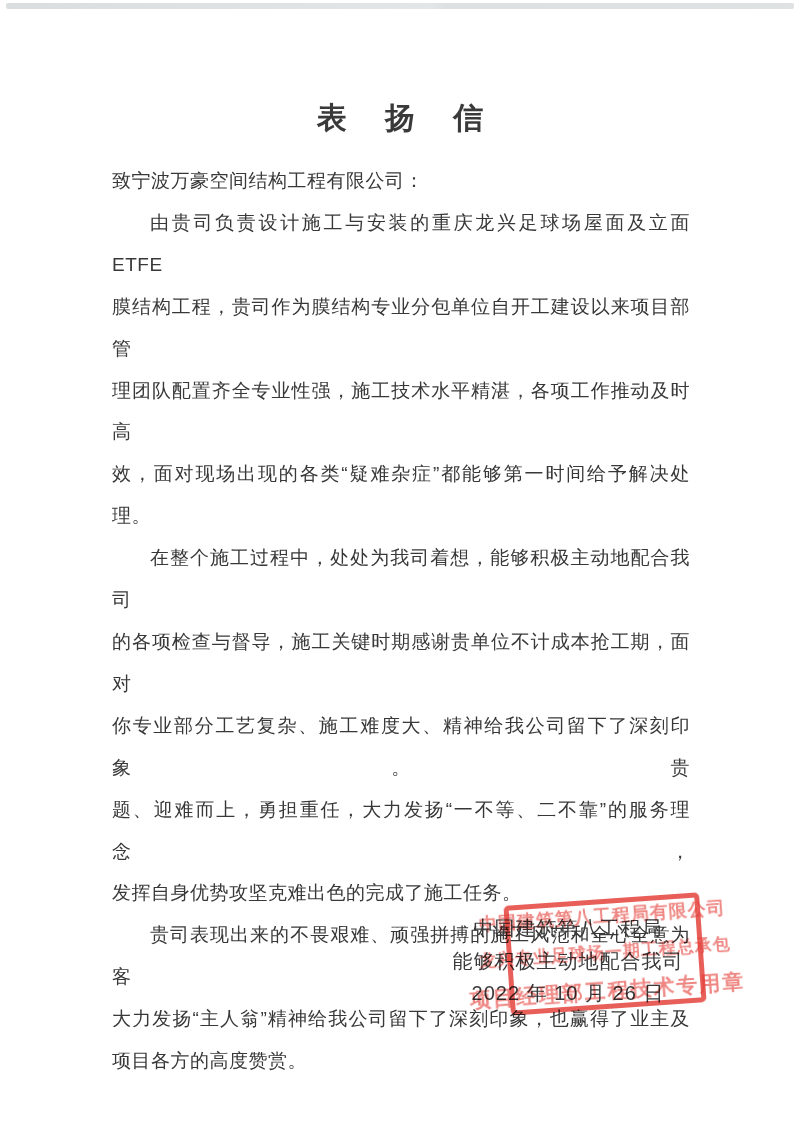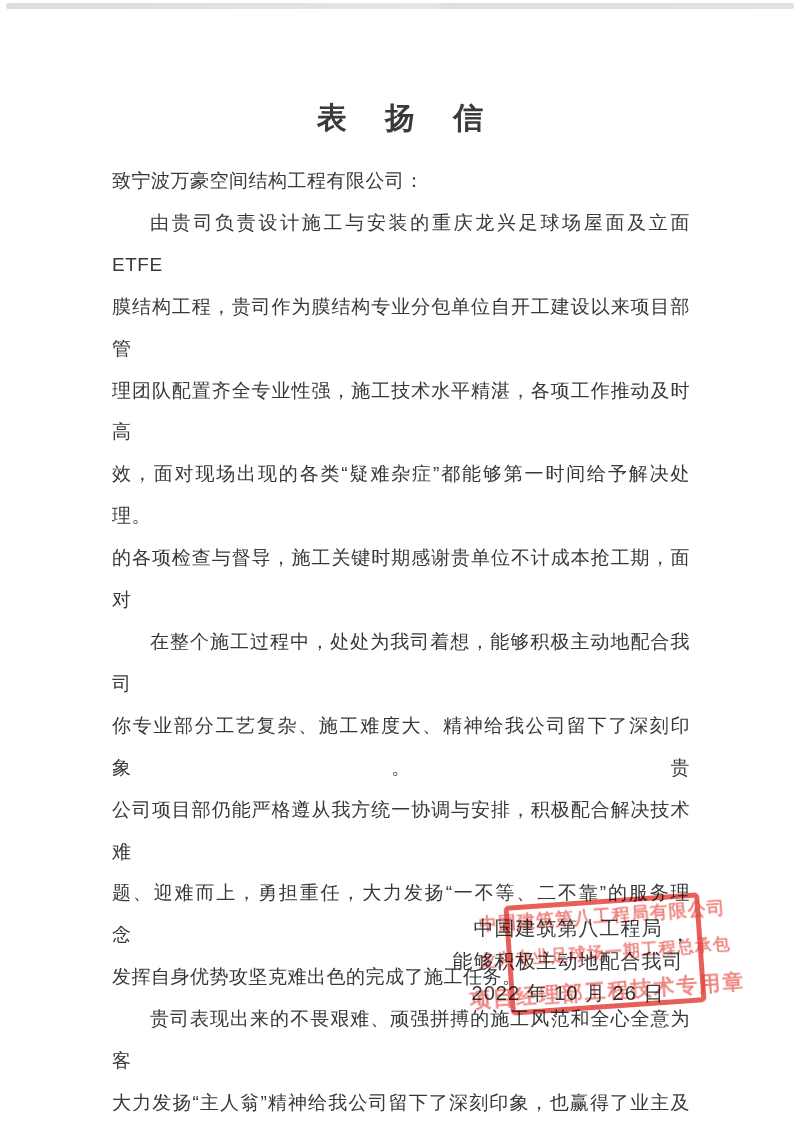--- a/index.html
+++ b/index.html
@@ -115,24 +115,23 @@
   <div class="title">表 扬 信</div>
 
   <div class="body-text">
     <div class="line last salutation">致宁波万豪空间结构工程有限公司：</div>
 
     <div class="line first">由贵司负责设计施工与安装的重庆龙兴足球场屋面及立面 ETFE</div>
     <div class="line">膜结构工程，贵司作为膜结构专业分包单位自开工建设以来项目部管</div>
     <div class="line">理团队配置齐全专业性强，施工技术水平精湛，各项工作推动及时高</div>
     <div class="line last">效，面对现场出现的各类“疑难杂症”都能够第一时间给予解决处理。</div>
 
+    <div class="line first">在整个施工过程中，处处为我司着想，能够积极主动地配合我司</div>
     <div class="line">的各项检查与督导，施工关键时期感谢贵单位不计成本抢工期，面对</div>
-    <div class="line first">在整个施工过程中，处处为我司着想，能够积极主动地配合我司</div>
     <div class="line">你专业部分工艺复杂、施工难度大、精神给我公司留下了深刻印象。贵</div>
-    <div class="line">公司项目部仍能严格遵从我方统一协调与安排，积极配合解决技术难</div>
     <div class="line">题、迎难而上，勇担重任，大力发扬“一不等、二不靠”的服务理念，</div>
     <div class="line last">发挥自身优势攻坚克难出色的完成了施工任务。</div>
 
     <div class="line first">贵司表现出来的不畏艰难、顽强拼搏的施工风范和全心全意为客</div>
     <div class="line">大力发扬“主人翁”精神给我公司留下了深刻印象，也赢得了业主及</div>
     <div class="line last">项目各方的高度赞赏。</div>
 
   </div>
 
   <div class="signature">

